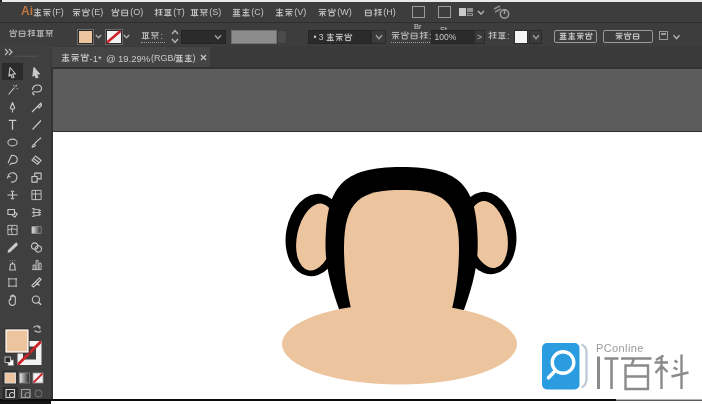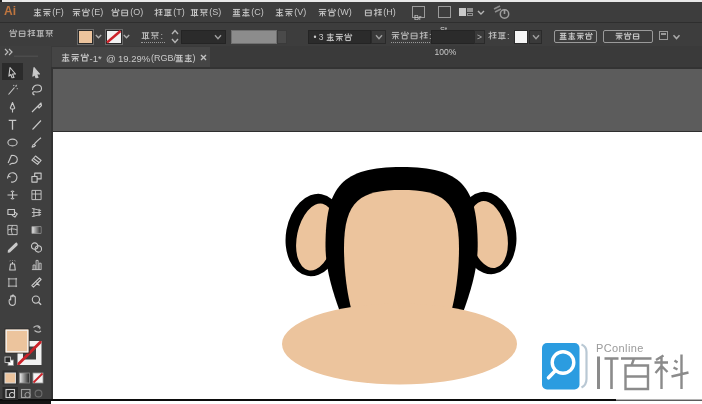--- a/index.html
+++ b/index.html
@@ -10,21 +10,21 @@
 <div style="position:absolute;left:51.5px;top:46.5px;width:158px;height:21.5px;background:#454545"></div>
 <div style="position:absolute;left:51px;top:67.2px;width:651px;height:1.8px;background:#333"></div>
 <div style="position:absolute;left:0px;top:46px;width:51px;height:355px;background:#3f3f3f"></div>
 <div style="position:absolute;left:51px;top:67px;width:1.5px;height:334px;background:#333"></div>
 <div style="position:absolute;left:52.5px;top:130.5px;width:649.5px;height:1.5px;background:#2e2e2e"></div>
 <div style="position:absolute;left:52.5px;top:132px;width:649.5px;height:267.5px;background:#fff"></div>
 <div style="position:absolute;left:0px;top:398.6px;width:616px;height:2.2px;background:#0c0c0c"></div>
 <div style="position:absolute;left:616px;top:398.8px;width:86px;height:1.6px;background:#b5b5b5"></div>
 <div style="position:absolute;left:51px;top:400.8px;width:651px;height:3.2px;background:#fff"></div>
 <div style="position:absolute;left:0px;top:400.8px;width:51px;height:3.2px;background:#141414"></div>
-<div style="position:absolute;left:4px;top:5px;font:bold 12px 'Liberation Sans',sans-serif;color:#c0763f;letter-spacing:0;white-space:pre;line-height:1">Ai</div>
+<div style="position:absolute;left:21px;top:5px;font:bold 12px 'Liberation Sans',sans-serif;color:#c0763f;letter-spacing:0;white-space:pre;line-height:1">Ai</div>
 <svg style="position:absolute;left:33px;top:7.5px;width:18.4px;height:9px;overflow:visible" viewBox="0 0 18.4 9">
     <g transform="translate(0.0,0) scale(0.900)">
       <path d="M1.5 2.2 H8.5 M5 0.8 V9.2 M2.2 5 H7.8 M1.2 8.6 H8.8 M3.4 6.4 L2.2 7.6 M6.6 6.4 L7.8 7.6" fill="none" stroke="#c6c6c6" stroke-width="1.11" stroke-linecap="round"></path>
     </g>
     <g transform="translate(9.4,0) scale(0.900)">
       <path d="M1.6 1.6 H8.4 M1.2 4 H8.8 M2.4 6 H7.6 M5 4 V9 M3.2 6.8 L2 8.6 M6.8 6.8 L8 8.6" fill="none" stroke="#c6c6c6" stroke-width="1.11" stroke-linecap="round"></path>
     </g>
   </svg>
 <div style="position:absolute;left:52.2px;top:8px;font:normal 9px 'Liberation Sans',sans-serif;color:#c6c6c6;letter-spacing:0;white-space:pre;line-height:1">(F)</div>
 <svg style="position:absolute;left:72px;top:7.5px;width:18.4px;height:9px;overflow:visible" viewBox="0 0 18.4 9">
@@ -93,21 +93,21 @@
 <svg style="position:absolute;left:364px;top:7.5px;width:18.4px;height:9px;overflow:visible" viewBox="0 0 18.4 9">
     <g transform="translate(0.0,0) scale(0.900)">
       <path d="M2 2.4 H8 V8.6 H2 Z M2 5.4 H8" fill="none" stroke="#c6c6c6" stroke-width="1.11" stroke-linecap="round"></path>
     </g>
     <g transform="translate(9.4,0) scale(0.900)">
       <path d="M1 2.6 H4.4 M2.7 1 V9 M1 7 L4 5.4 M5.4 1.8 H9 M7.2 1.8 V7.6 M5.4 7.6 H9 M5.4 4.6 H9" fill="none" stroke="#c6c6c6" stroke-width="1.11" stroke-linecap="round"></path>
     </g>
   </svg>
 <div style="position:absolute;left:383.2px;top:8px;font:normal 9px 'Liberation Sans',sans-serif;color:#c6c6c6;letter-spacing:0;white-space:pre;line-height:1">(H)</div>
 <div style="position:absolute;left:412px;top:6px;width:13px;height:12px;border:1px solid #9a9a9a;"></div>
-<div style="position:absolute;left:414px;top:14px;font:normal 7.5px 'Liberation Sans',sans-serif;color:#cfcfcf;letter-spacing:0;white-space:pre;line-height:1">Br</div>
+<div style="position:absolute;left:414px;top:23px;font:normal 7.5px 'Liberation Sans',sans-serif;color:#cfcfcf;letter-spacing:0;white-space:pre;line-height:1">Br</div>
 <div style="position:absolute;left:438px;top:6px;width:13px;height:12px;border:1px solid #9a9a9a;"></div>
 <div style="position:absolute;left:440px;top:26px;font:normal 7.5px 'Liberation Sans',sans-serif;color:#cfcfcf;letter-spacing:0;white-space:pre;line-height:1">St</div>
 <div style="position:absolute;left:459px;top:8px;width:7px;height:8px;background:#c9c9c9"></div>
 <div style="position:absolute;left:467px;top:8px;width:6px;height:3.5px;background:#8f8f8f"></div>
 <div style="position:absolute;left:467px;top:12.5px;width:6px;height:3.5px;border:1px solid #8f8f8f"></div>
 <svg style="position:absolute;left:477px;top:10px;width:8px;height:5px" viewBox="0 0 8 5">
     <path d="M1 1 L4 4 L7 1" fill="none" stroke="#b5b5b5" stroke-width="1.4"></path>
   </svg>
 <svg style="position:absolute;left:492px;top:5px;width:20px;height:15px" viewBox="0 0 20 15">
     <path d="M2 4 L8 1 M3 7 L9 4" stroke="#8e8e8e" stroke-width="1.6" fill="none"></path>
@@ -189,21 +189,21 @@
     <g transform="translate(18.8,0) scale(0.900)">
       <path d="M2 2.4 H8 V8.6 H2 Z M2 5.4 H8" fill="none" stroke="#b9b9b9" stroke-width="1.11" stroke-linecap="round"></path>
     </g>
     <g transform="translate(28.2,0) scale(0.900)">
       <path d="M1 2.6 H4.4 M2.7 1 V9 M1 7 L4 5.4 M5.4 1.8 H9 M7.2 1.8 V7.6 M5.4 7.6 H9 M5.4 4.6 H9" fill="none" stroke="#b9b9b9" stroke-width="1.11" stroke-linecap="round"></path>
     </g>
   </svg>
 <div style="position:absolute;left:429px;top:31.5px;font:normal 9px 'Liberation Sans',sans-serif;color:#b9b9b9;letter-spacing:0;white-space:pre;line-height:1">:</div>
 <div style="position:absolute;left:391px;top:41.5px;width:41px;height:1px;border-bottom:1px dotted #999"></div>
 <div style="position:absolute;left:431px;top:29.5px;width:43.5px;height:14.5px;background:#2b2b2b;border:1px solid #242424"></div>
-<div style="position:absolute;left:434.5px;top:48px;font:normal 8.5px 'Liberation Sans',sans-serif;color:#c9c9c9;letter-spacing:0;white-space:pre;line-height:1">100%</div>
+<div style="position:absolute;left:434.5px;top:33px;font:normal 8.5px 'Liberation Sans',sans-serif;color:#c9c9c9;letter-spacing:0;white-space:pre;line-height:1">100%</div>
 <div style="position:absolute;left:474px;top:29.5px;width:10.5px;height:14.5px;background:#3a3a3a;border:1px solid #2a2a2a"></div>
 <div style="position:absolute;left:477px;top:33px;font:normal 8.5px 'Liberation Sans',sans-serif;color:#b5b5b5;letter-spacing:0;white-space:pre;line-height:1">&gt;</div>
 <svg style="position:absolute;left:488px;top:31px;width:18.4px;height:9px;overflow:visible" viewBox="0 0 18.4 9">
     <g transform="translate(0.0,0) scale(0.900)">
       <path d="M1 2.6 H4.4 M2.7 1 V9 M1 7 L4 5.4 M5.4 1.8 H9 M7.2 1.8 V7.6 M5.4 7.6 H9 M5.4 4.6 H9" fill="none" stroke="#b9b9b9" stroke-width="1.11" stroke-linecap="round"></path>
     </g>
     <g transform="translate(9.4,0) scale(0.900)">
       <path d="M1.4 2 H8.6 M2.8 2 V8 M5 2 V9.2 M7.2 2 V8 M1.2 8.2 H8.8 M5 5 H7.2" fill="none" stroke="#b9b9b9" stroke-width="1.11" stroke-linecap="round"></path>
     </g>
   </svg>

